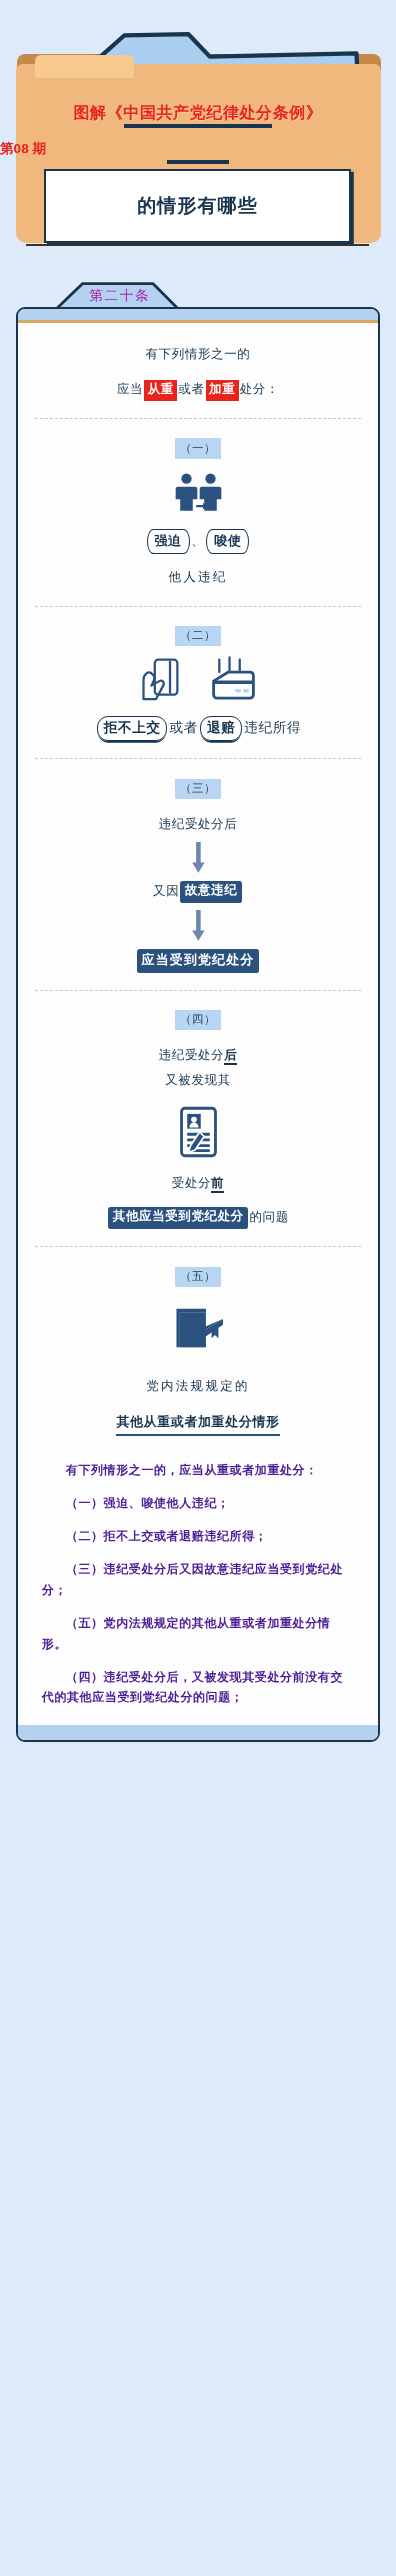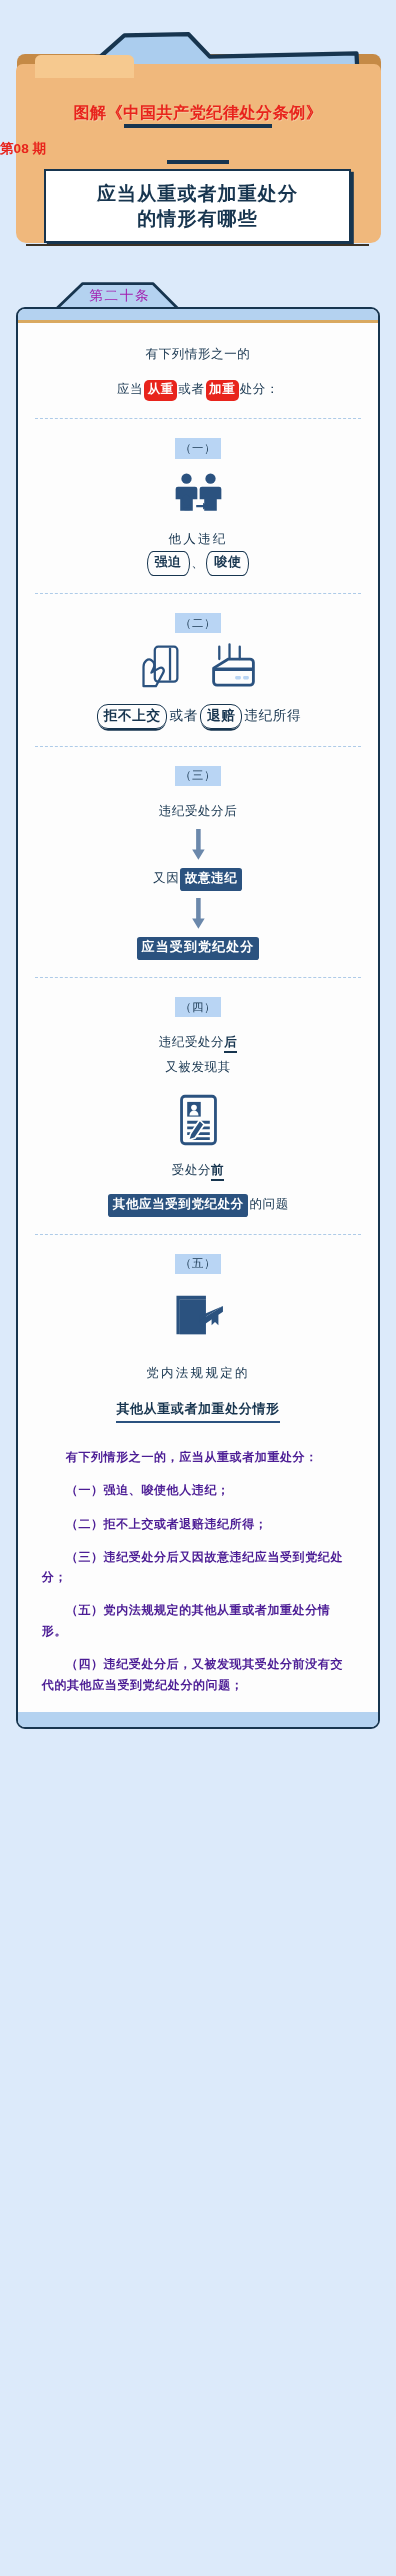--- a/index.html
+++ b/index.html
@@ -86,21 +86,21 @@
 
   .ctr{ text-align:center; }
   .line{ text-align:center; font-size:12.5px; line-height:1.55; color:#17354f; letter-spacing:0.6px; }
   .line.sp{ margin-top:8px; }
   .idx{
     display:inline-block; background:#b9d5f4; color:#17354f;
     font-size:11.4px; padding:2.3px 5.1px 2.8px 5.1px; letter-spacing:0.6px;
   }
   .hl-red{
     display:inline-block; background:#e8241c; color:#fff; font-weight:bold;
-    padding:1.1px 3.4px; border-radius:5px; margin:0 1.1px;
+    padding:1.1px 3.4px; border-radius:0; margin:0 1.1px;
   }
   .hl-navy{
     display:inline-block; background:#2b527f; color:#fff; font-weight:bold;
     padding:1.7px 4.5px; border-radius:2.8px; margin:0 1.1px;
   }
   .chip-wave{
     display:inline-block; border:1.7px solid #17354f; border-radius:8px/16px;
     font-weight:bold; padding:1.7px 6.8px; margin:0 1.7px; color:#17354f;
   }
   .chip-sq{
@@ -139,21 +139,20 @@
 
     <div class="folder-front"></div>
     <div class="folder-tab"></div>
 
     <div class="hdr-title">图解《中国共产党纪律处分条例》</div>
     <div class="rule rule-1"></div>
     <div class="hdr-issue">第08 期</div>
     <div class="rule rule-2"></div>
 
     <div class="hdr-box">
-      <span>应当从重或者加重处分</span>
       <span>的情形有哪些</span>
     </div>
     <div class="hdr-underline"></div>
   </div>
 
   <div class="article">
 
     <div class="article-tab">
       <svg width="133" height="32" viewBox="0 0 235 56">
         <path d="M6 54 L56 6 L180 6 L228 54 Z" fill="#b4d2f0" stroke="#17354f" stroke-width="5" stroke-linejoin="round"></path>
@@ -182,24 +181,24 @@
             <svg width="55" height="40" viewBox="0 0 96 70">
               <circle cx="27" cy="10" r="9" fill="#2b527f"></circle>
               <path d="M12 24 h30 a4 4 0 0 1 4 4 v18 h-8 v20 h-22 v-20 h-8 v-18 a4 4 0 0 1 4 -4 z" fill="#2b527f"></path>
               <circle cx="69" cy="10" r="9" fill="#2b527f"></circle>
               <path d="M54 24 h30 a4 4 0 0 1 4 4 v18 h-8 v20 h-22 v-20 h-8 v-18 a4 4 0 0 1 4 -4 z" fill="#2b527f"></path>
               <path d="M25 38 c-5 2 -6 8 -4 13 c1 4 5 6 8 6 c4 0 7 -3 7 -7 c0 -6 -5 -11 -11 -12 z" fill="#2b527f"></path>
               <rect x="22" y="60" width="12" height="5" rx="2" fill="#2b527f"></rect>
               <path d="M44 56 h12 v-4 l9 6 l-9 6 v-4 h-12 z" fill="#2b527f"></path>
             </svg>
           </div>
-          <div class="line" style="margin-top:14.8px;letter-spacing:2.3px;">他人违纪</div>
           <div class="line" style="font-size:13px;">
             <span class="chip-wave">强迫</span><span>、</span><span class="chip-wave">唆使</span>
           </div>
+          <div class="line" style="margin-top:14.8px;letter-spacing:2.3px;">他人违纪</div>
         </div>
 
         <div class="divider"></div>
 
         <div class="sec">
           <div class="ctr"><span class="idx">（二）</span></div>
           <div class="icon-row">
             <svg width="44" height="50" viewBox="0 0 78 88">
               <rect x="28" y="8" width="40" height="62" rx="6" fill="none" stroke="#2b527f" stroke-width="4"></rect>
               <path d="M55 10 v58" stroke="#2b527f" stroke-width="4"></path>

